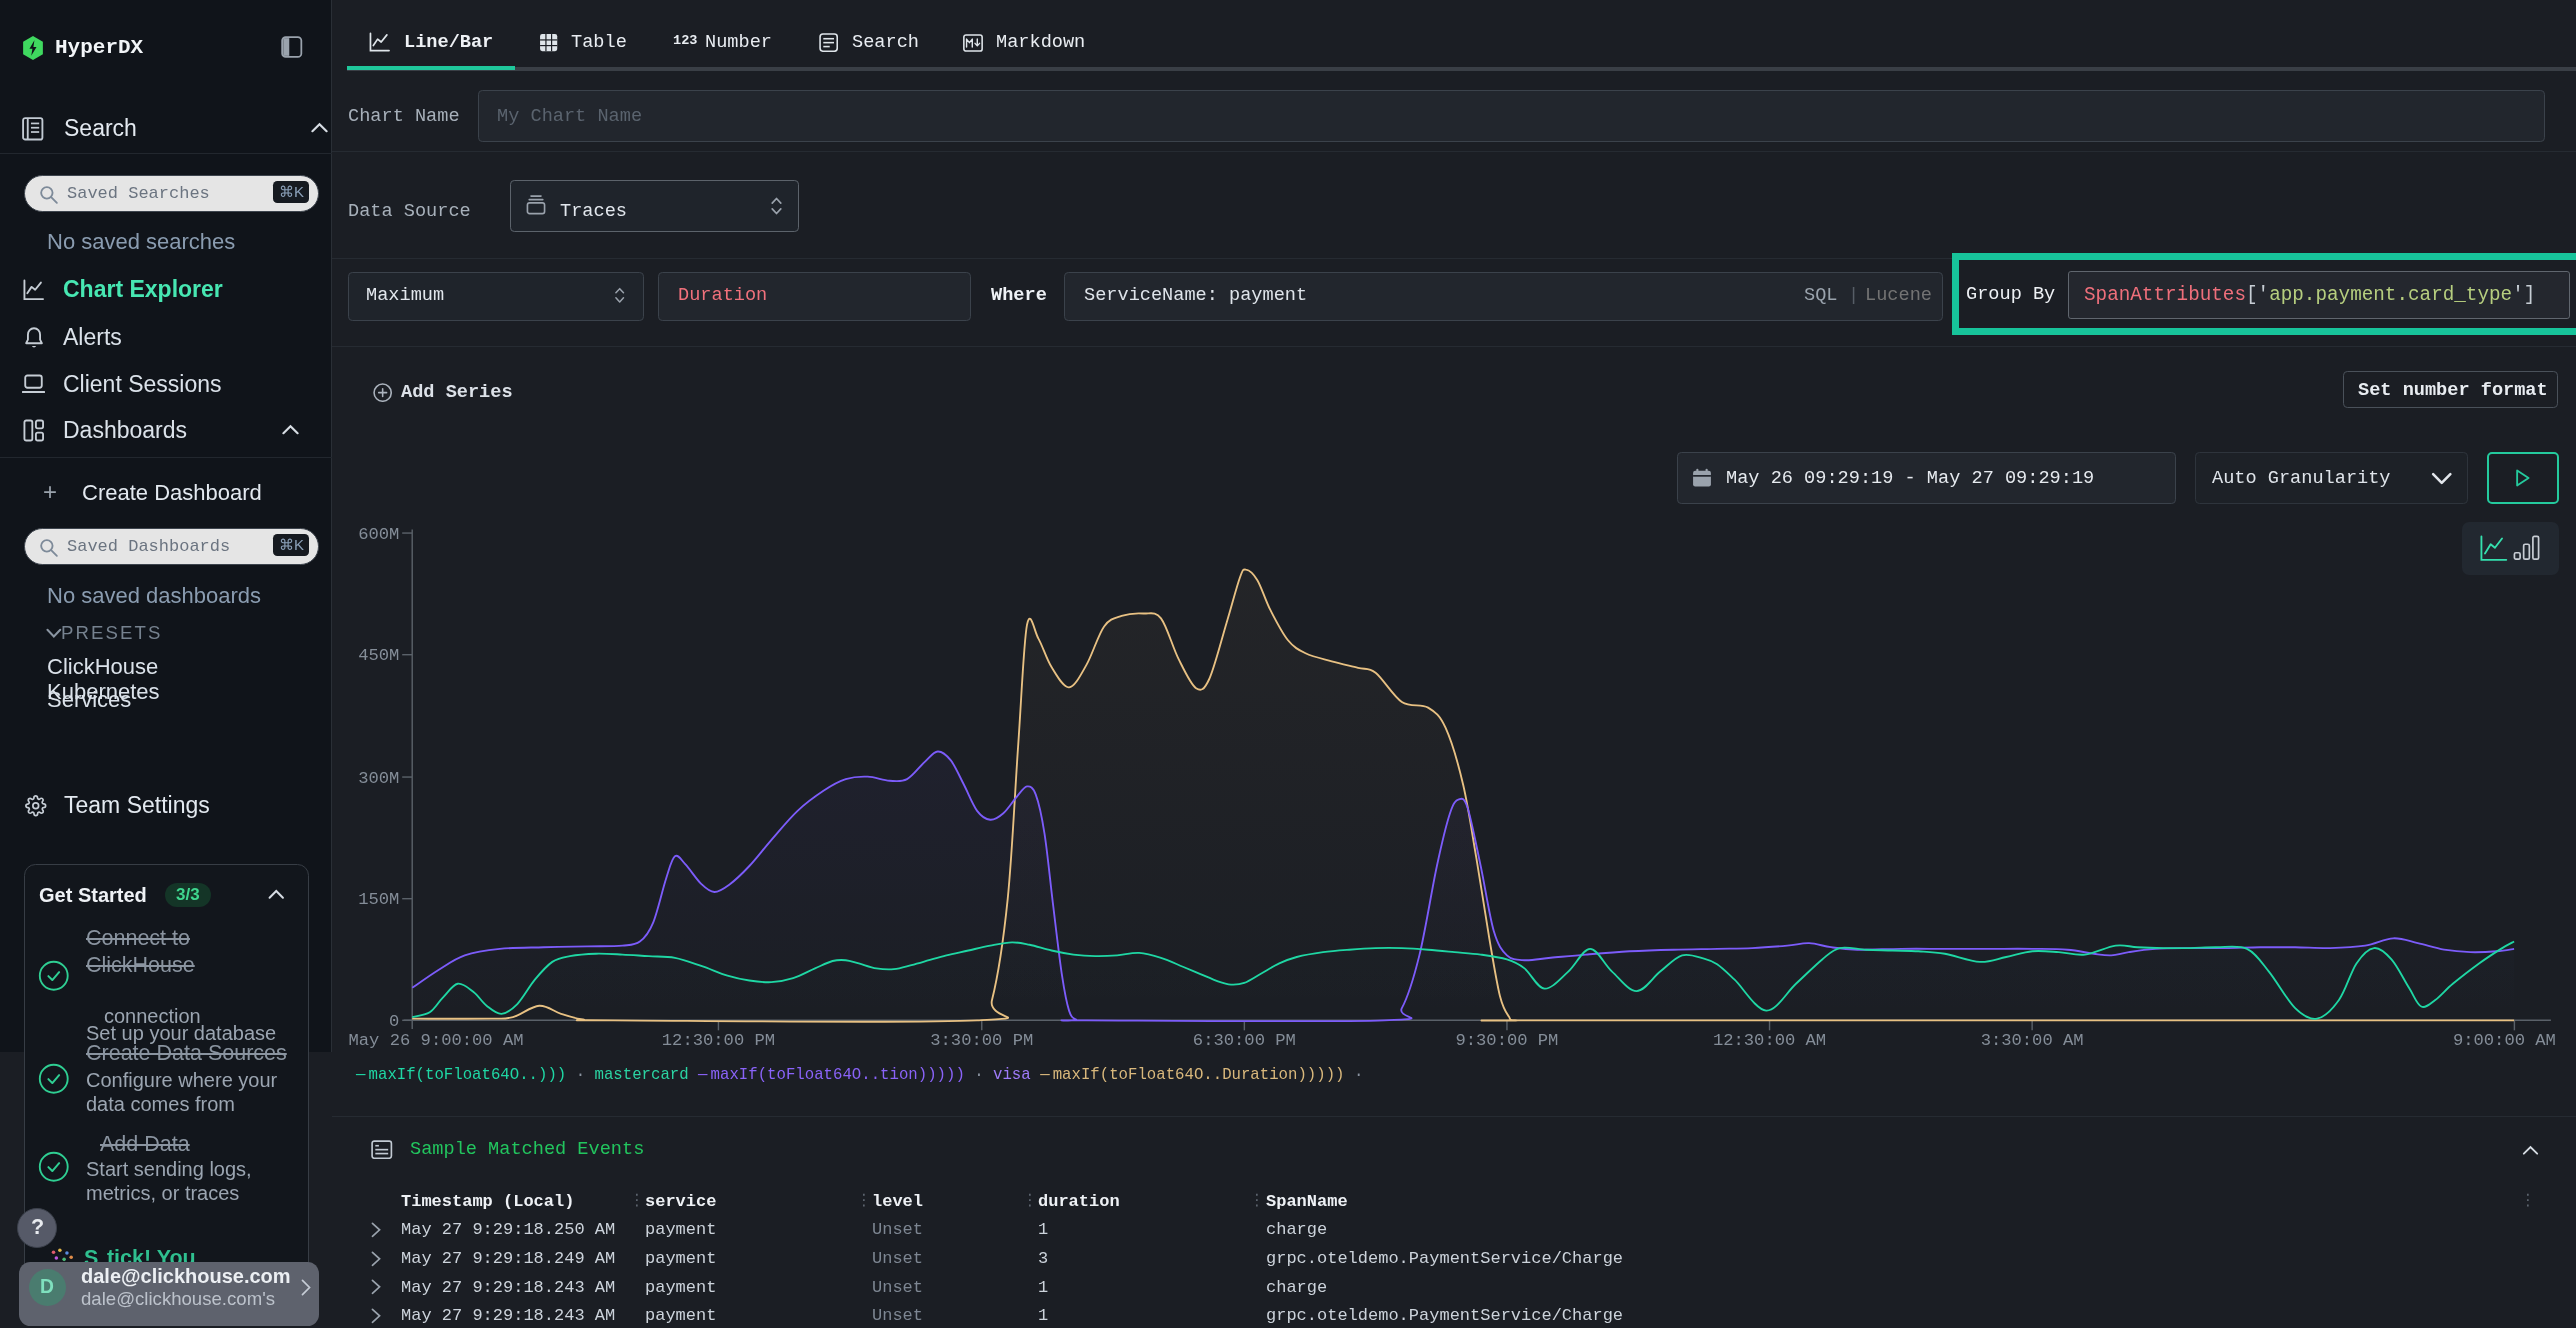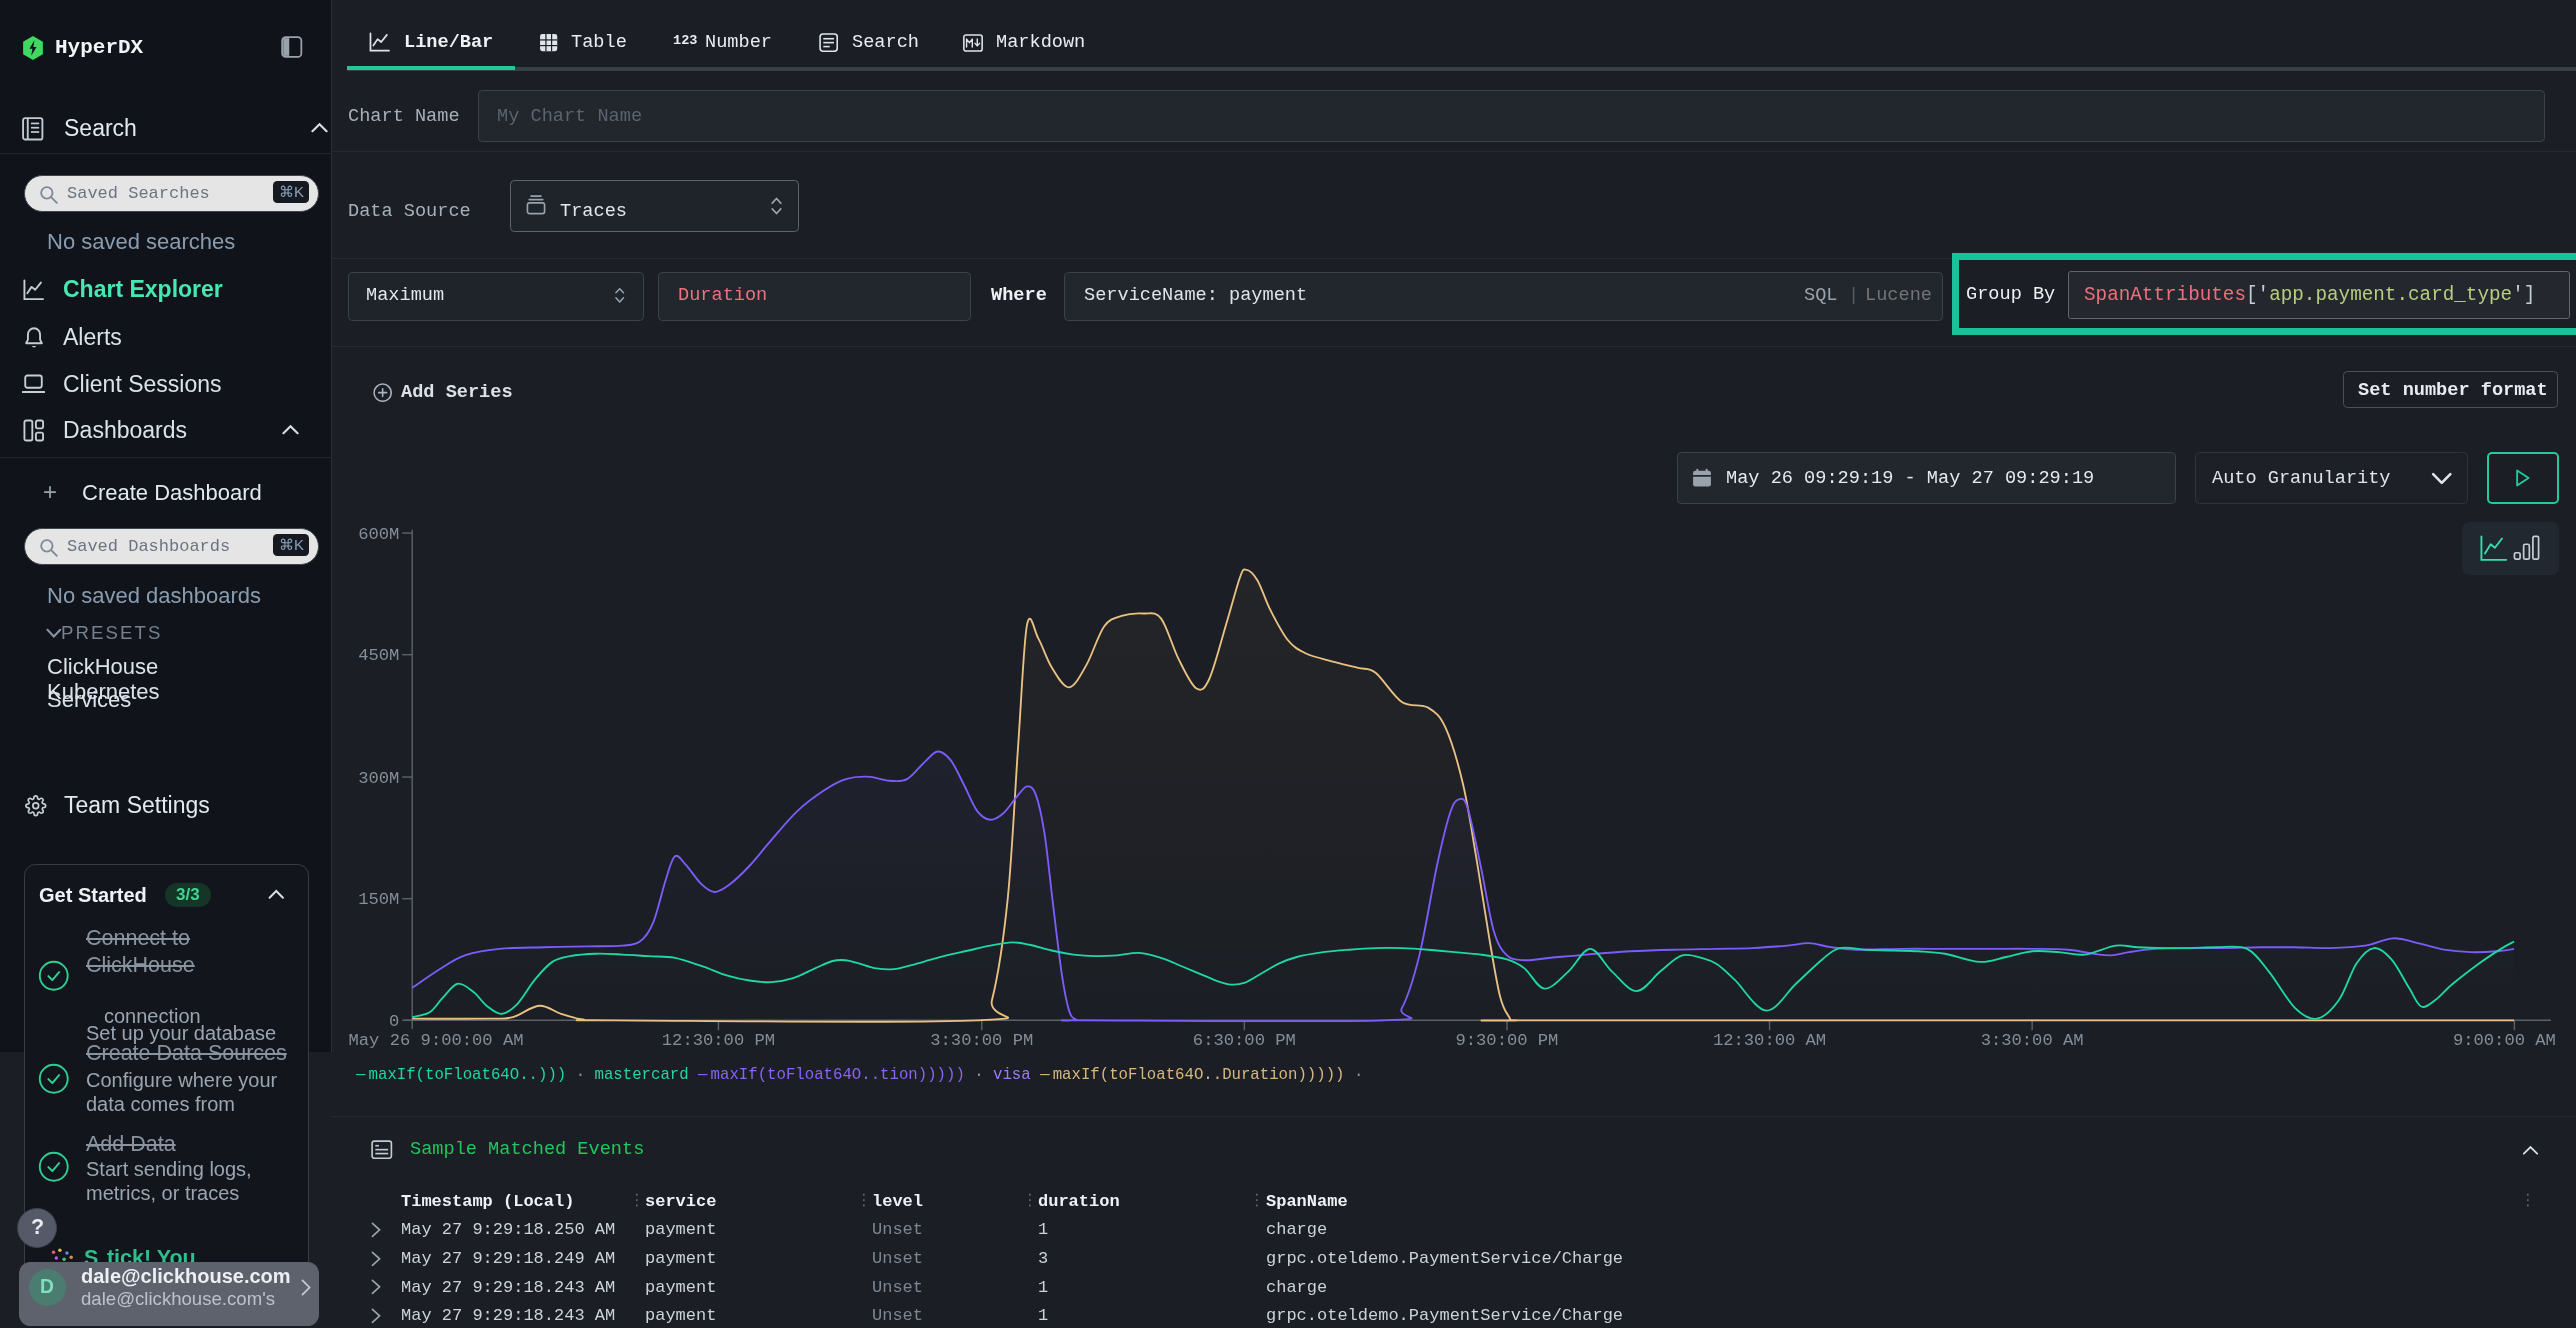--- a/index.html
+++ b/index.html
@@ -118,21 +118,21 @@
       <circle cx="22" cy="22" r="19.5" fill="none" stroke="#2fcf93" stroke-width="2.6"></circle>
       <path d="M14.5 22.5 L20 28 L29.5 17" fill="none" stroke="#2fcf93" stroke-width="2.8" stroke-linecap="round" stroke-linejoin="round"></path>
     </svg>
 <div class="abs" style="left:86px;top:1040px;font-size:21.5px;color:#8a94a0;font-family:'Liberation Sans',sans-serif;font-weight:normal;white-space:nowrap;line-height:27px;text-decoration:line-through;">Create Data Sources</div>
 <div class="abs" style="left:86px;top:1068px;font-size:20px;color:#9ba5b1;font-family:'Liberation Sans',sans-serif;font-weight:normal;white-space:nowrap;line-height:25px;">Configure where your</div>
 <div class="abs" style="left:86px;top:1092px;font-size:20px;color:#9ba5b1;font-family:'Liberation Sans',sans-serif;font-weight:normal;white-space:nowrap;line-height:25px;">data comes from</div>
 <svg class="abs" style="left:38px;top:1151px" width="31.5" height="31.5" viewBox="0 0 44 44">
       <circle cx="22" cy="22" r="19.5" fill="none" stroke="#2fcf93" stroke-width="2.6"></circle>
       <path d="M14.5 22.5 L20 28 L29.5 17" fill="none" stroke="#2fcf93" stroke-width="2.8" stroke-linecap="round" stroke-linejoin="round"></path>
     </svg>
-<div class="abs" style="left:86px;top:1131px;font-size:21.5px;color:#8a94a0;font-family:'Liberation Sans',sans-serif;font-weight:normal;white-space:nowrap;line-height:27px;text-decoration:line-through;">Add Data</div>
+<div class="abs" style="left:100px;top:1131px;font-size:21.5px;color:#8a94a0;font-family:'Liberation Sans',sans-serif;font-weight:normal;white-space:nowrap;line-height:27px;text-decoration:line-through;">Add Data</div>
 <div class="abs" style="left:86px;top:1157px;font-size:20px;color:#9ba5b1;font-family:'Liberation Sans',sans-serif;font-weight:normal;white-space:nowrap;line-height:25px;">Start sending logs,</div>
 <div class="abs" style="left:86px;top:1181px;font-size:20px;color:#9ba5b1;font-family:'Liberation Sans',sans-serif;font-weight:normal;white-space:nowrap;line-height:25px;">metrics, or traces</div>
 <svg class="abs" style="left:50px;top:1248px" width="24" height="15.7" viewBox="0 0 34 22">
 <circle cx="5" cy="6" r="2.5" fill="#e05c6e"></circle>
       <circle cx="14" cy="3" r="2.5" fill="#e0b54a"></circle>
 <circle cx="24" cy="7" r="2.5" fill="#5a8de0"></circle>
       <circle cx="9" cy="14" r="2.5" fill="#bb5ae0"></circle>
 <circle cx="20" cy="16" r="2.5" fill="#4ab876"></circle>
       <circle cx="30" cy="13" r="2.5" fill="#e08d4a"></circle>
     </svg>

